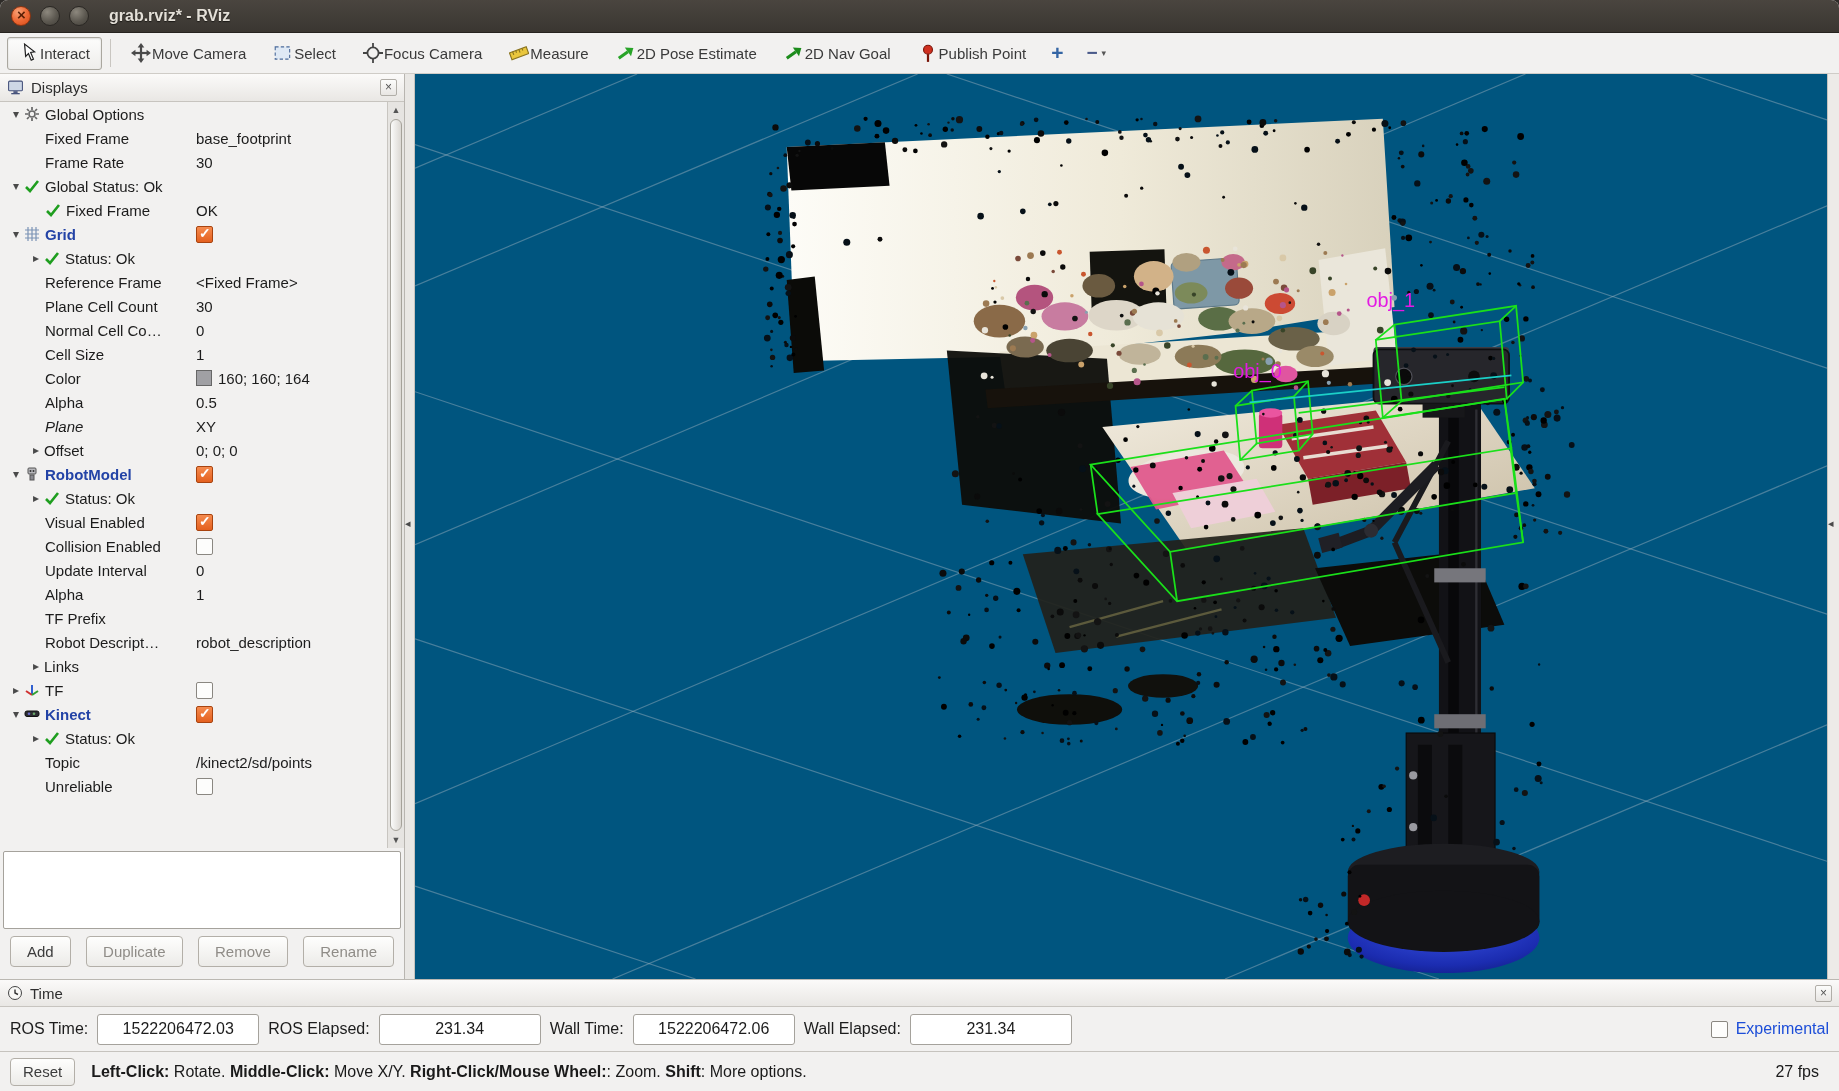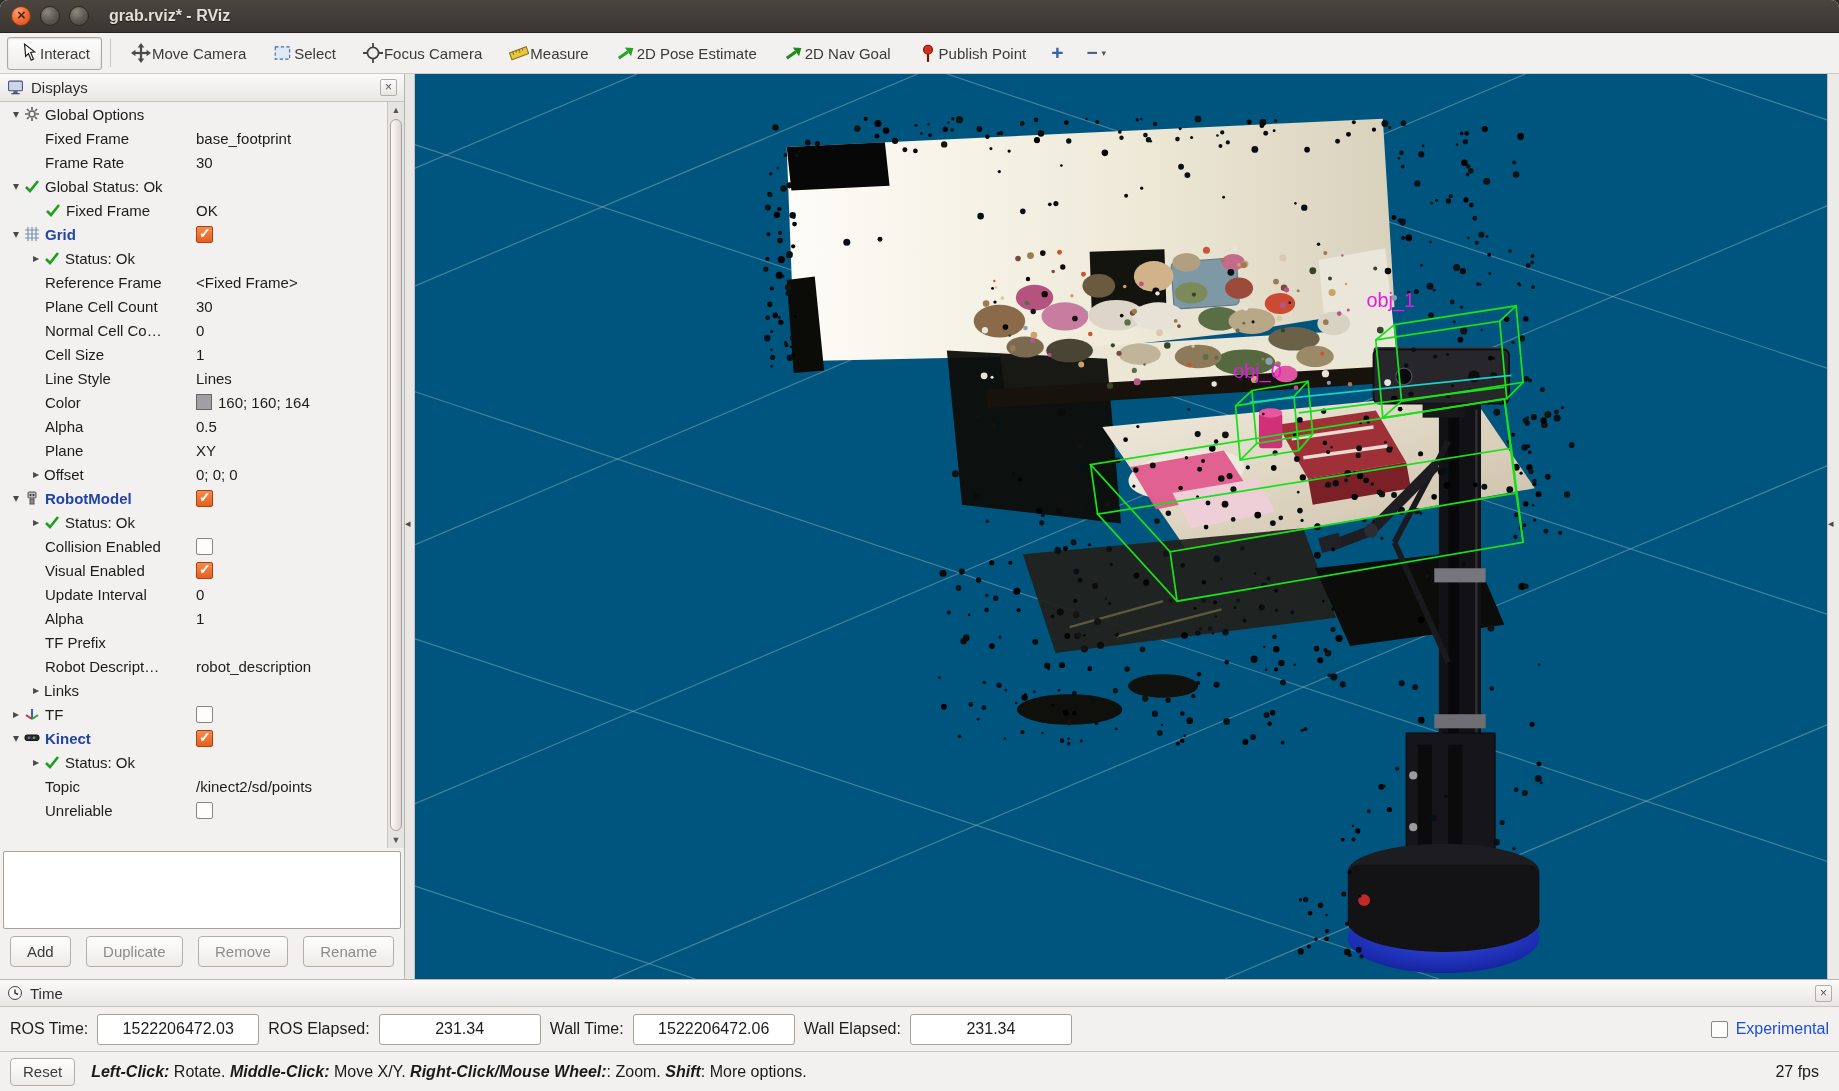--- a/index.html
+++ b/index.html
@@ -103,21 +103,21 @@
     font-size:16px; color:#1c1c1c; padding:0 7px; font-family:"Liberation Sans",sans-serif;text-align:center; }
   .experimental { margin-left:auto; display:flex; align-items:center; gap:8px; font-size:16px; color:#1d4ed8; }
 
   
   .statusbar { flex:0 0 40px; height:40px; background:#f2f1f0; border-top:1px solid #c6c3be;
     display:flex; align-items:center; gap:16px; padding:0 10px; }
   .reset-btn { height:28px; padding:0 12px; border:1px solid #b3afa8; border-radius:4px;
     background:linear-gradient(#fefefd,#ecebe8); font-size:15px; color:#3c3c3c;
     font-family:"Liberation Sans",sans-serif; }
   .help { font-size:16px; color:#1a1a1a; white-space:nowrap; overflow:hidden; }
-  .help b { font-weight:bold;font-style:italic; }
+  .help b { font-weight:bold; }
   .fps { margin-left:auto; font-size:16px; color:#1a1a1a; padding-right:10px; }
 </style>
 </head>
 <body>
 
 <div class="window">
 
   <div class="titlebar">
     <div class="win-btns">
       <div class="win-btn close">
@@ -345,45 +345,37 @@
             <div class="tree-row">
               <div class="tree-name" style="padding-left: 45px;">
                 <span class="n-text">Cell Size</span>
               </div>
               <div class="tree-value">
                 <span class="v-text">1</span>
               </div>
             </div>
             <div class="tree-row">
               <div class="tree-name" style="padding-left: 45px;">
-                <span class="n-text">Line Style</span>
-              </div>
-              <div class="tree-value">
-                <span class="v-text">Lines</span>
-              </div>
-            </div>
-            <div class="tree-row">
-              <div class="tree-name" style="padding-left: 45px;">
                 <span class="n-text">Color</span>
               </div>
               <div class="tree-value">
                 <span class="swatch" style="background: rgb(160, 160, 164);"></span>
                 <span class="v-text">160; 160; 164</span>
               </div>
             </div>
             <div class="tree-row">
               <div class="tree-name" style="padding-left: 45px;">
                 <span class="n-text">Alpha</span>
               </div>
               <div class="tree-value">
                 <span class="v-text">0.5</span>
               </div>
             </div>
             <div class="tree-row">
-              <div class="tree-name" style="padding-left: 45px;">
+              <div class="tree-name" style="padding-left: 45px; font-style: italic;">
                 <span class="n-text">Plane</span>
               </div>
               <div class="tree-value">
                 <span class="v-text">XY</span>
               </div>
             </div>
             <div class="tree-row">
               <div class="tree-name" style="padding-left: 28px;">
                 <span class="arrow">▸</span>
                 <span class="n-text">Offset</span>
@@ -416,32 +408,32 @@
                   <svg viewBox="0 0 16 16">
                     <path d="M2 9 L6 13 L14 3" fill="none" stroke="#1f9e1f" stroke-width="2.6"></path>
                   </svg>
                 </span>
                 <span class="n-text">Status: Ok</span>
               </div>
               <div class="tree-value"></div>
             </div>
             <div class="tree-row">
               <div class="tree-name" style="padding-left: 45px;">
+                <span class="n-text">Visual Enabled</span>
+              </div>
+              <div class="tree-value">
+                <span class="cb checked"></span>
+              </div>
+            </div>
+            <div class="tree-row">
+              <div class="tree-name" style="padding-left: 45px;">
                 <span class="n-text">Collision Enabled</span>
               </div>
               <div class="tree-value">
                 <span class="cb"></span>
-              </div>
-            </div>
-            <div class="tree-row">
-              <div class="tree-name" style="padding-left: 45px;">
-                <span class="n-text">Visual Enabled</span>
-              </div>
-              <div class="tree-value">
-                <span class="cb checked"></span>
               </div>
             </div>
             <div class="tree-row">
               <div class="tree-name" style="padding-left: 45px;">
                 <span class="n-text">Update Interval</span>
               </div>
               <div class="tree-value">
                 <span class="v-text">0</span>
               </div>
             </div>

